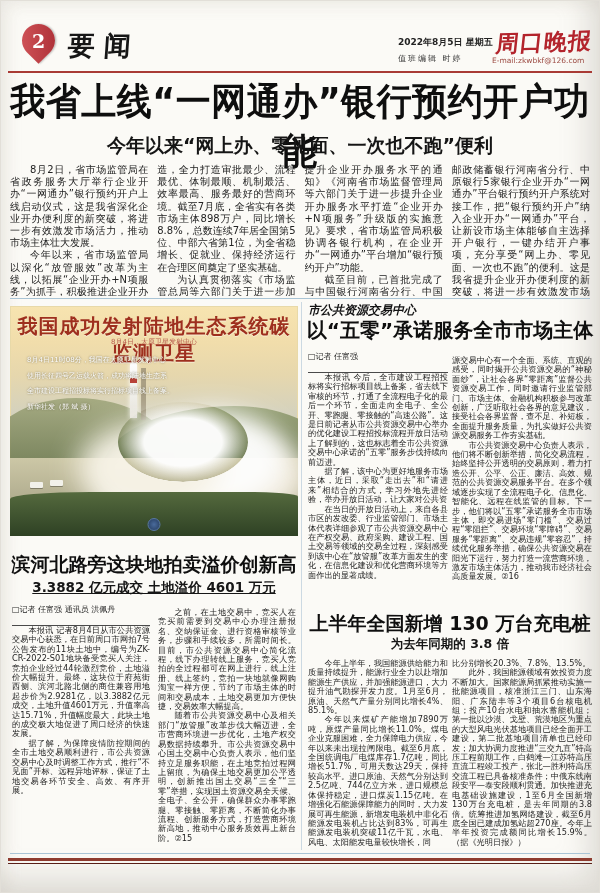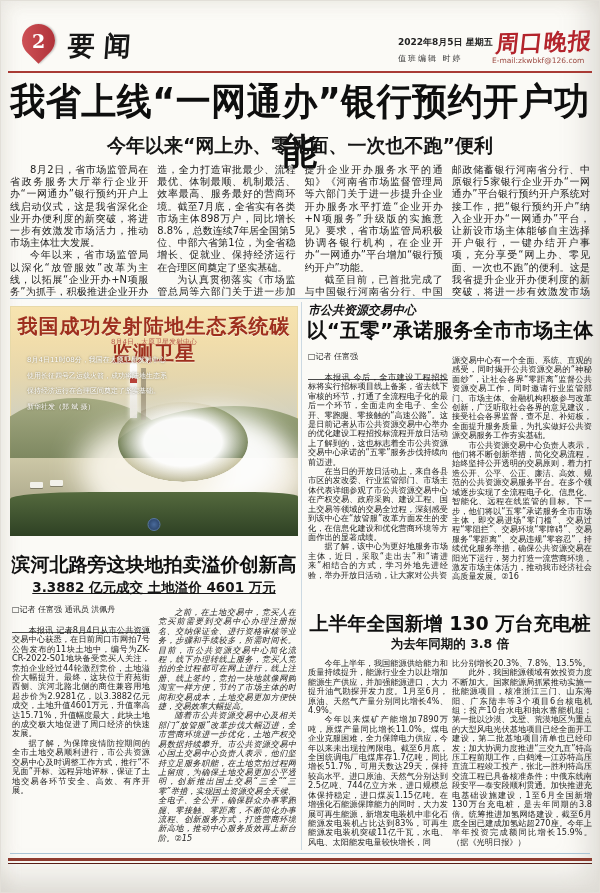--- a/index.html
+++ b/index.html
@@ -65,28 +65,28 @@
               color:#9e2f1e; letter-spacing:1px; text-shadow:0 1px 0 rgba(255,255,255,.45); }
   .ph-dateline { position:absolute; top:31px; left:0; width:100%; text-align:center; font-size:7px; color:#b85a4d; }
   .ph-caption { position:absolute; left:12px; top:44px; width:180px; font-size:7px; line-height:10.5px;
                 color:#ffffff; text-shadow:0 0 2px rgba(95,88,60,.95); }
   .ph-caption p { margin:5px; text-indent:0; }
   .ph-emblem { position:absolute; bottom:5px; left:50%; transform:translateX(-50%); width:11px; height:11px;
                border-radius:50%; background:radial-gradient(#4a6b9c,#233a5d); border:1px solid #5877a3; }
 
   
   .smallbody p { margin:0; text-indent:2em; font-size:8.2px; line-height:9.4px; text-align:justify; color:#242424; }
-  .byline { font-size:8px; color:#1f1f1f; border-bottom:1px solid #4a4a4a; padding-bottom:17px; }
+  .byline { font-size:8px; color:#1f1f1f; border-bottom:1px solid #4a4a4a; padding-bottom:10px; }
 
   
   .land-head { left:10px; width:288px; top:552px; text-align:center; font-size:19px; font-weight:900; color:#0f0f0f; }
   .land-sub  { left:10px; width:288px; top:579px; text-align:center; font-size:13.5px; font-weight:bold; color:#161616;text-decoration:underline; }
   .land-byline { left:12px; top:604px; width:138px; }
   .land-col1 { left:12px;  top:626px; width:138px; height:224px; overflow:hidden; }
-  .land-col2 { left:158px; top:608px; width:138px; height:242px; overflow:hidden;font-style:italic; }
+  .land-col2 { left:158px; top:608px; width:138px; height:242px; overflow:hidden; }
 
   
   .fz-kicker { left:308px; top:302px; font-size:12px; font-weight:bold; color:#141414;font-style:italic; }
   .fz-head { left:305px; width:290px; top:317px; text-align:center; font-size:20px; font-weight:900; color:#0f0f0f; }
   .fz-byline { left:308px; top:351px; width:140px; }
   .fz-col1 { left:308px; top:373px; width:140px; height:231px; overflow:hidden; }
   .fz-col2 { left:452px; top:356px; width:140px; height:248px; overflow:hidden; }
 
   
   .cg-head { left:305px; width:290px; top:611px; text-align:center; font-size:19px; font-weight:900; color:#0f0f0f; }
@@ -141,21 +141,21 @@
     <div class="ph-rocket-band"></div>
     <div class="ph-smoke"></div>
     <div class="ph-trees"></div>
     <div class="ph-vehicle" style="left:20px; bottom:48px;"></div>
     <div class="ph-vehicle" style="left:40px; bottom:50px;"></div>
     <div class="ph-title">我国成功发射陆地生态系统碳监测卫星</div>
     <div class="ph-dateline">8月4日，太原卫星发射中心</div>
     <div class="ph-caption">
         <p>8月4日11时08分，我国在太原卫星发射中心</p>
         <p>使用长征四号乙运载火箭，成功将陆地生态系</p>
-        <p>保持经济运行在合理区间奠定了坚实基础。</p>
+        <p>全市建设工程招投标将实行招标项目线上备案。</p>
         <p>新华社发（郑 斌 摄）</p>
       </div>
     <div class="ph-emblem"></div>
   </div>
 
   <div class="abs land-head">滨河北路旁这块地拍卖溢价创新高</div>
   <div class="abs land-sub">3.3882 亿元成交 土地溢价 4601 万元</div>
   <div class="abs land-byline byline">□记者 任富强 通讯员 洪佩丹</div>
   <div class="abs land-col1 smallbody">
       <p>本报讯 记者8月4日从市公共资源交易中心获悉，在日前周口市网拍7号公告发布的11块土地中，编号为ZK-CR-2022-S01地块备受竞买人关注，竞拍企业经过44轮激烈竞价，土地溢价大幅提升。最终，这块位于府苑街西侧、滨河北路北侧的商住兼容用地起步价为2.9281亿，以3.3882亿元成交，土地升值4601万元，升值率高达15.71%，升值幅度最大，此块土地的成交极大地促进了周口经济的快速发展。</p>
@@ -164,32 +164,32 @@
   <div class="abs land-col2 smallbody">
       <p>之前，在土地交易中，竞买人在竞买前需要到交易中心办理注册报名、交纳保证金、进行资格审核等业务，步骤和手续较多，所需时间长。目前，市公共资源交易中心简化流程，线下办理转线上服务，竞买人竞拍的全过程都可在网上进行，线上注册、线上签约，竞拍一块地就像网购淘宝一样方便，节约了市场主体的时间和交易成本，土地交易更加方便快捷，交易效率大幅提高。</p>
       <p>随着市公共资源交易中心及相关部门“放管服”改革步伐大幅迈进，全市营商环境进一步优化，土地产权交易数据持续攀升。市公共资源交易中心国土交易中心负责人表示，他们坚持立足服务职能，在土地竞拍过程网上留痕，为确保土地交易更加公平透明，创新推出国土交易“三全”“三零”举措，实现国土资源交易全天候、全电子、全公开，确保群众办事零跑腿、零接触、零距离，不断简化办事流程、创新服务方式，打造营商环境新高地，推动中心服务质效再上新台阶。②15</p>
     </div>
 
   <div class="abs fz-kicker">市公共资源交易中心</div>
   <div class="abs fz-head">以“五零”承诺服务全市市场主体</div>
   <div class="abs fz-byline byline">□记者 任富强</div>
   <div class="abs fz-col1 smallbody">
       <p>本报讯 今后，全市建设工程招投标将实行招标项目线上备案，省去线下审核的环节，打通了全流程电子化的最后一个环节，全面走向全电子、全公开、零跑腿、零接触的“高速公路”。这是日前记者从市公共资源交易中心举办的优化建设工程招投标流程开放日活动上了解到的，这也标志着全市公共资源交易中心承诺的“五零”服务步伐持续向前迈进。</p>
+      <p>据了解，该中心为更好地服务市场主体，近日，采取“走出去”和“请进来”相结合的方式，学习外地先进经验，举办开放日活动，让大家对公共资</p>
       <p>在当日的开放日活动上，来自各县市区的发改委、行业监管部门、市场主体代表详细参观了市公共资源交易中心在产权交易、政府采购、建设工程、国土交易等领域的交易全过程，深刻感受到该中心在“放管服”改革方面发生的变化，在信息化建设和优化营商环境等方面作出的显著成绩。</p>
-      <p>据了解，该中心为更好地服务市场主体，近日，采取“走出去”和“请进来”相结合的方式，学习外地先进经验，举办开放日活动，让大家对公共资</p>
     </div>
   <div class="abs fz-col2 smallbody cont">
       <p>源交易中心有一个全面、系统、直观的感受，同时揭开公共资源交易的“神秘面纱”，让社会各界“零距离”监督公共资源交易工作，同时邀请行业监管部门、市场主体、金融机构积极参与改革创新，广泛听取社会各界的意见建议，接受社会各界监督，查不足、补短板，全面提升服务质量，为扎实做好公共资源交易服务工作夯实基础。</p>
       <p>市公共资源交易中心负责人表示，他们将不断创新举措，简化交易流程，始终坚持公开透明的交易原则，着力打造公开、公平、公正、廉洁、高效、规范的公共资源交易服务平台。在多个领域逐步实现了全流程电子化、信息化、智能化、远程在线监管的目标。下一步，他们将以“五零”承诺服务全市市场主体，即交易进场“零门槛”、交易过程“零阻拦”、交易环境“零障碍”、交易服务“零距离”、交易违规“零容忍”，持续优化服务举措，确保公共资源交易在阳光下运行，努力打造一流营商环境，激发市场主体活力，推动我市经济社会高质量发展。②16</p>
     </div>
 
   <div class="abs cg-head">上半年全国新增 130 万台充电桩</div>
   <div class="abs cg-sub">为去年同期的 3.8 倍</div>
   <div class="abs cg-col1 smallbody">
-      <p>今年上半年，我国能源供给能力和质量持续提升，能源行业全力以赴增加能源生产供应，并加强能源进口，大力提升油气勘探开发力度。1月至6月，原油、天然气产量分别同比增长4%、4.9%。</p>
+      <p>今年上半年，我国能源供给能力和质量持续提升，能源行业全力以赴增加能源生产供应，并加强能源进口，大力提升油气勘探开发力度。1月至6月，原油、天然气产量分别同比增长4%、85.1%。</p>
       <p>今年以来煤矿产能增加7890万吨，原煤产量同比增长11.0%。煤电企业克服困难，全力保障电力供应，今年以来未出现拉闸限电。截至6月底，全国统调电厂电煤库存1.7亿吨，同比增长51.7%，可用天数达29天，保持较高水平。进口原油、天然气分别达到2.5亿吨、744亿立方米，进口规模总体保持稳定，进口煤炭1.15亿吨。在增强化石能源保障能力的同时，大力发展可再生能源，新增发电装机中非化石能源发电装机占比达到83%，可再生能源发电装机突破11亿千瓦，水电、风电、太阳能发电量较快增长，同</p>
     </div>
   <div class="abs cg-col2 smallbody cont">
       <p>比分别增长20.3%、7.8%、13.5%。</p>
       <p>此外，我国能源领域有效投资力度不断加大。国家能源局抓紧推动实施一批能源项目，核准浙江三门、山东海阳、广东陆丰等3个项目6台核电机组；投产10台水电和抽水蓄能机组；第一批以沙漠、戈壁、荒漠地区为重点的大型风电光伏基地项目已经全面开工建设，第二批基地项目清单也已经印发；加大协调力度推进“三交九直”特高压工程前期工作，白鹤滩—江苏特高压直流工程竣工投产，张北—胜利特高压交流工程已具备核准条件；中俄东线南段安平—泰安段顺利贯通。加快推进充电基础设施建设，1至6月全国新增130万台充电桩，是去年同期的3.8倍。统筹推进加氢网络建设，截至6月底全国已建成加氢站超270座。今年上半年投资完成额同比增长15.9%。（据《光明日报》）</p>
     </div>
 
   <div class="abs rule-blue bottom"></div>
   <div class="abs rule-red-b"></div>
   <div class="abs rule-red-b2"></div>

